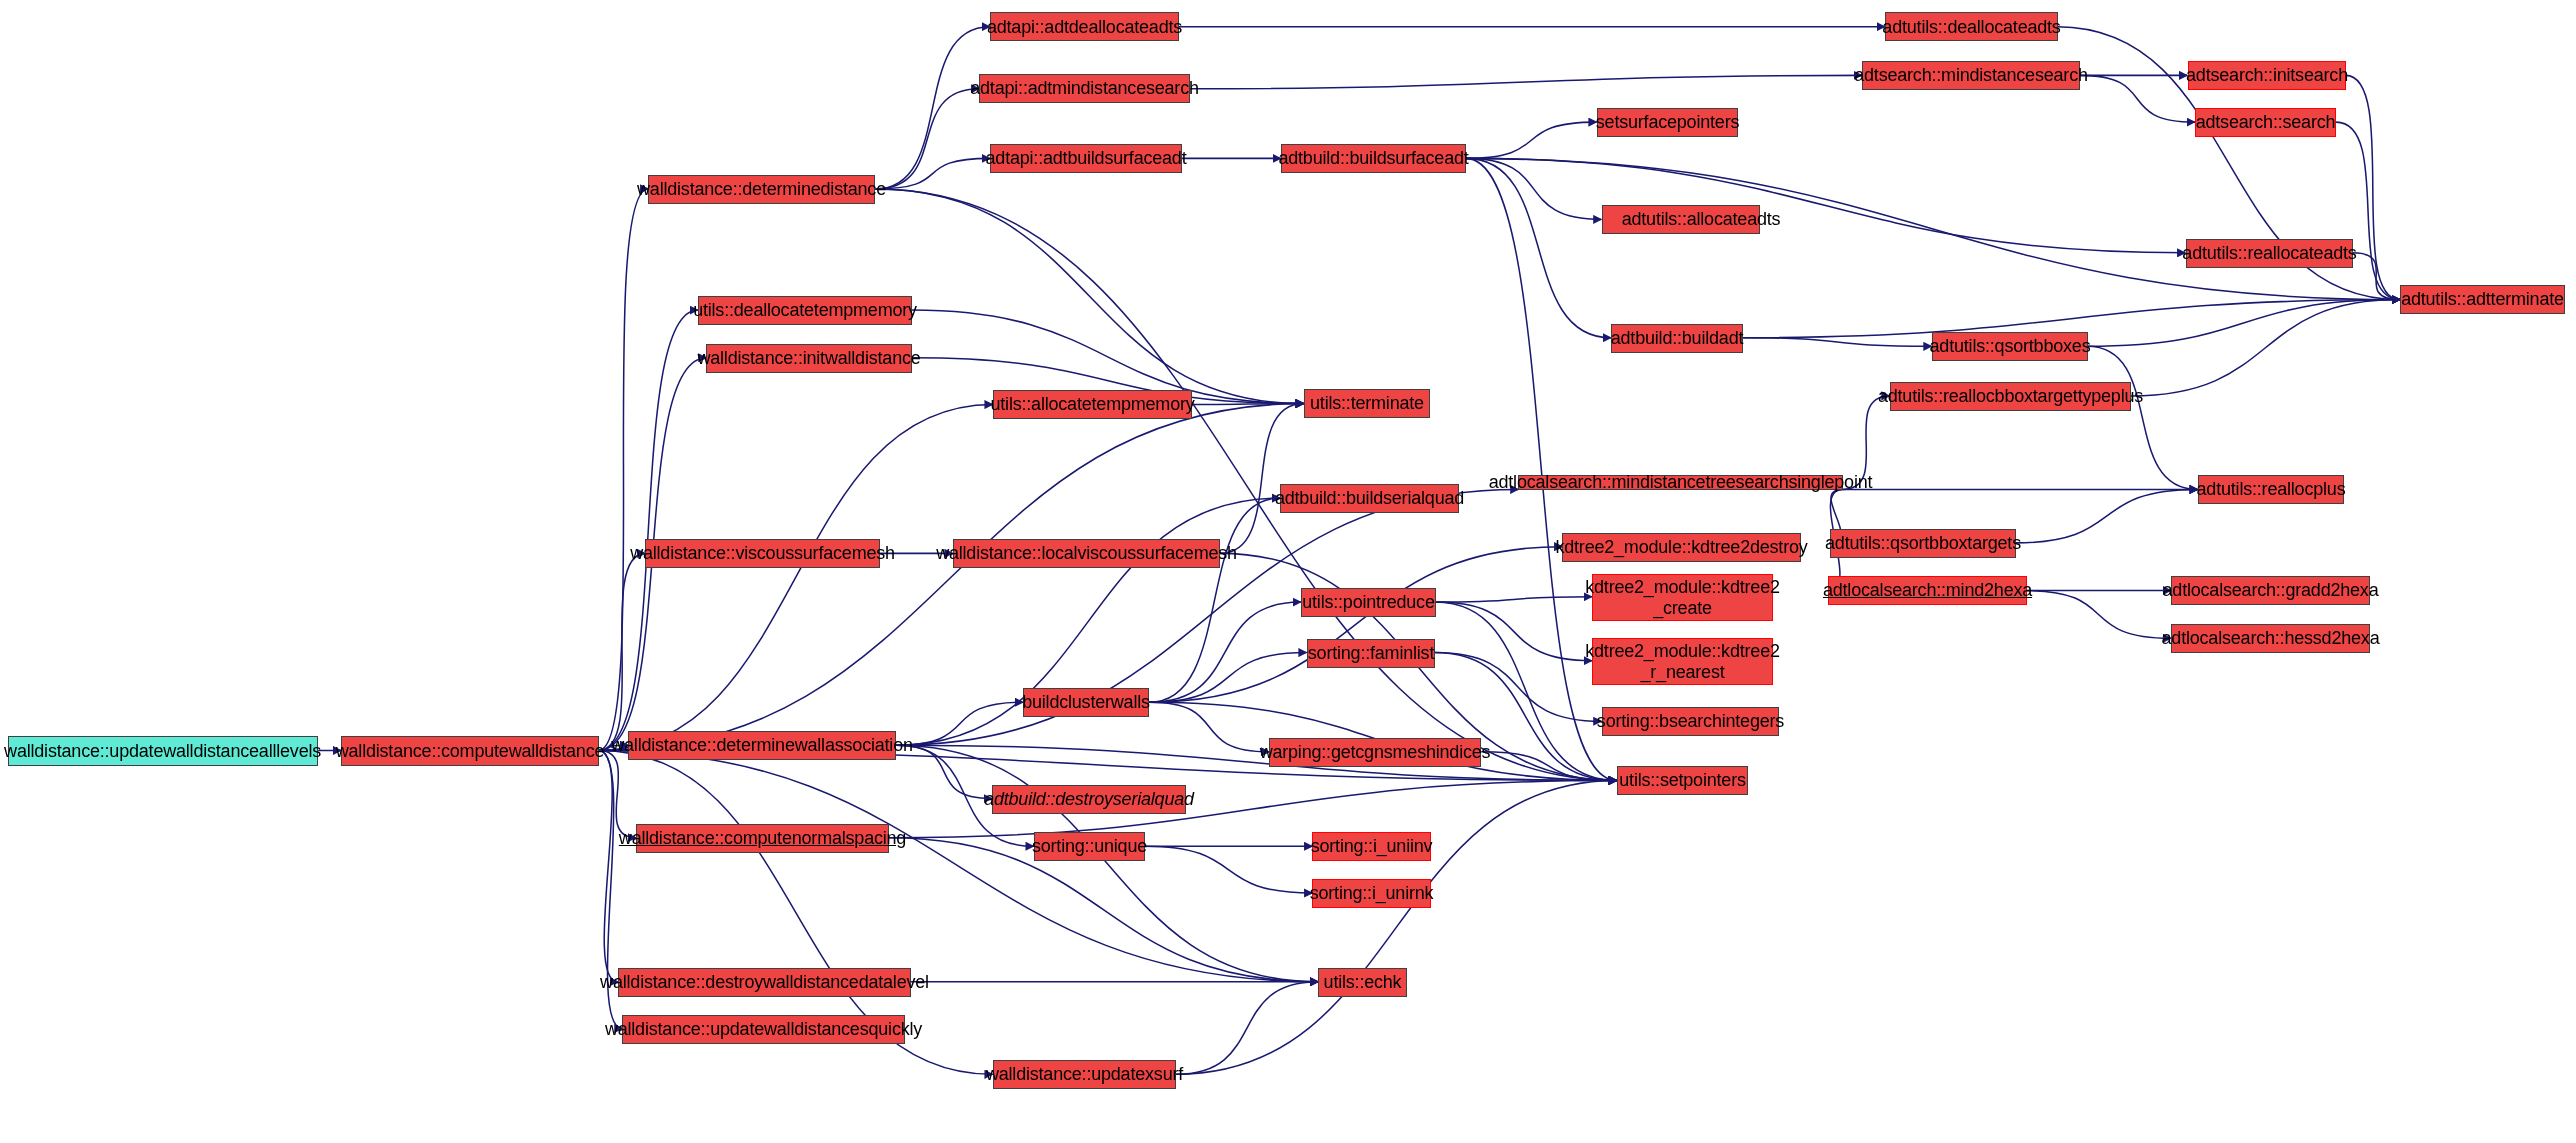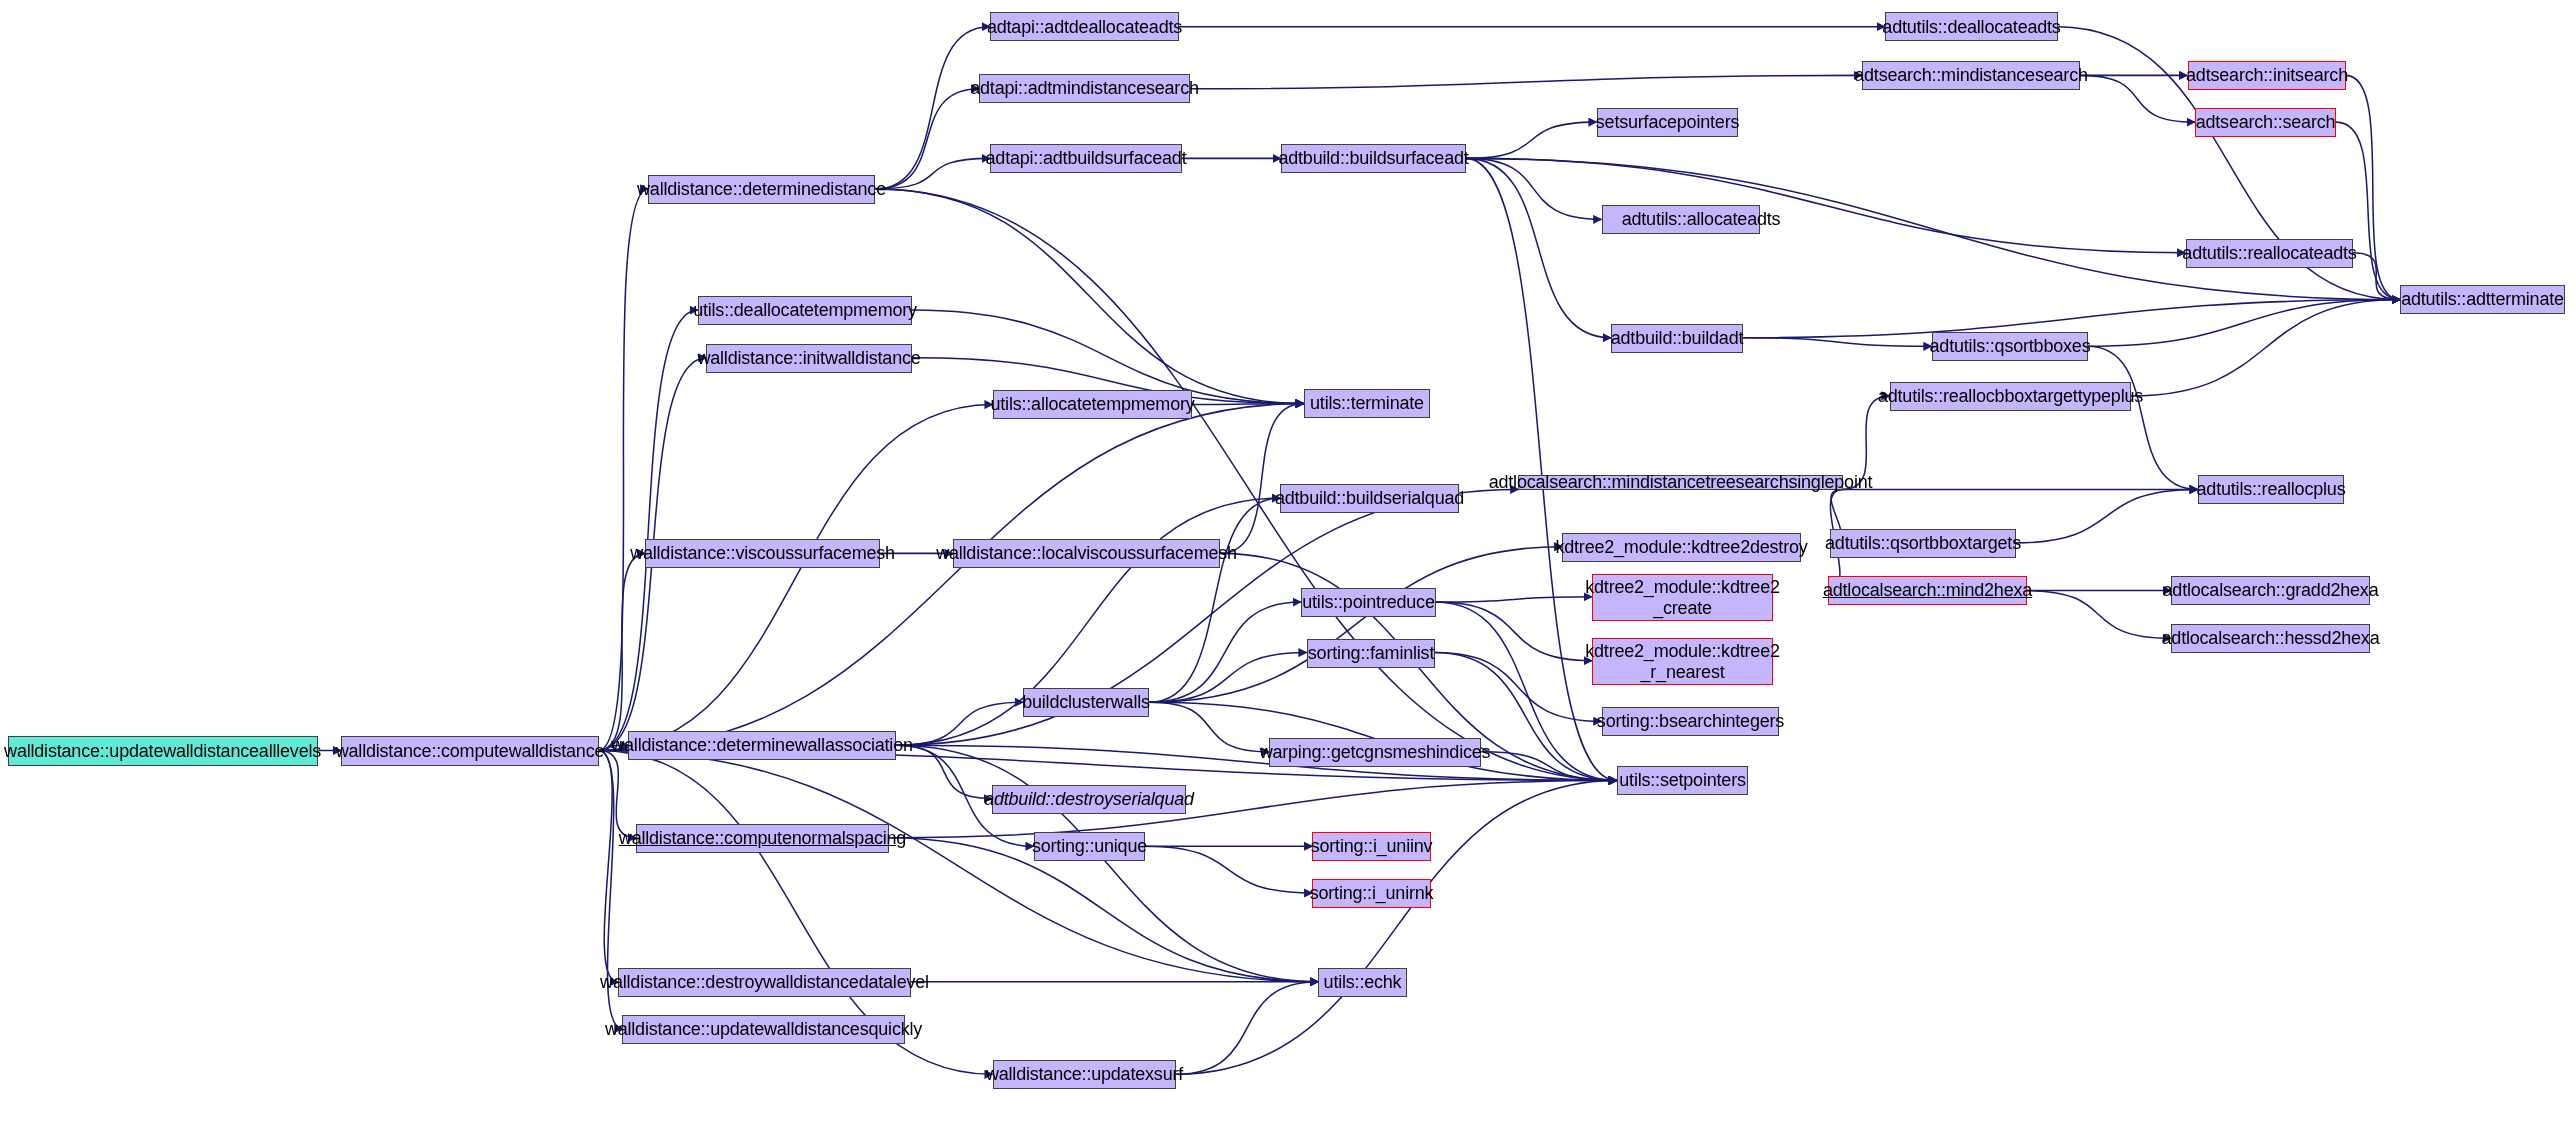--- a/index.html
+++ b/index.html
@@ -4,21 +4,21 @@
 <title>Call graph</title>
 <style>
   html,body{margin:0;padding:0;background:#ffffff;}
   body{font-family:"Liberation Sans",sans-serif;}
   #canvas{position:relative;width:2576px;height:1143px;background:#ffffff;overflow:hidden;}
   #edges{position:absolute;left:0;top:0;width:2576px;height:1143px;pointer-events:none;}
   .node{
     position:absolute;
     box-sizing:border-box;
     border:1.5px solid #404040;
-    background:#c4b5fd;
+    background:#ef4444;
     color:#000000;
     display:flex;
     align-items:center;
     justify-content:center;
     text-align:center;
     font-size:18px;
     line-height:1.12;
     white-space:pre-line;
     letter-spacing:-0.2px;
     z-index:5;

